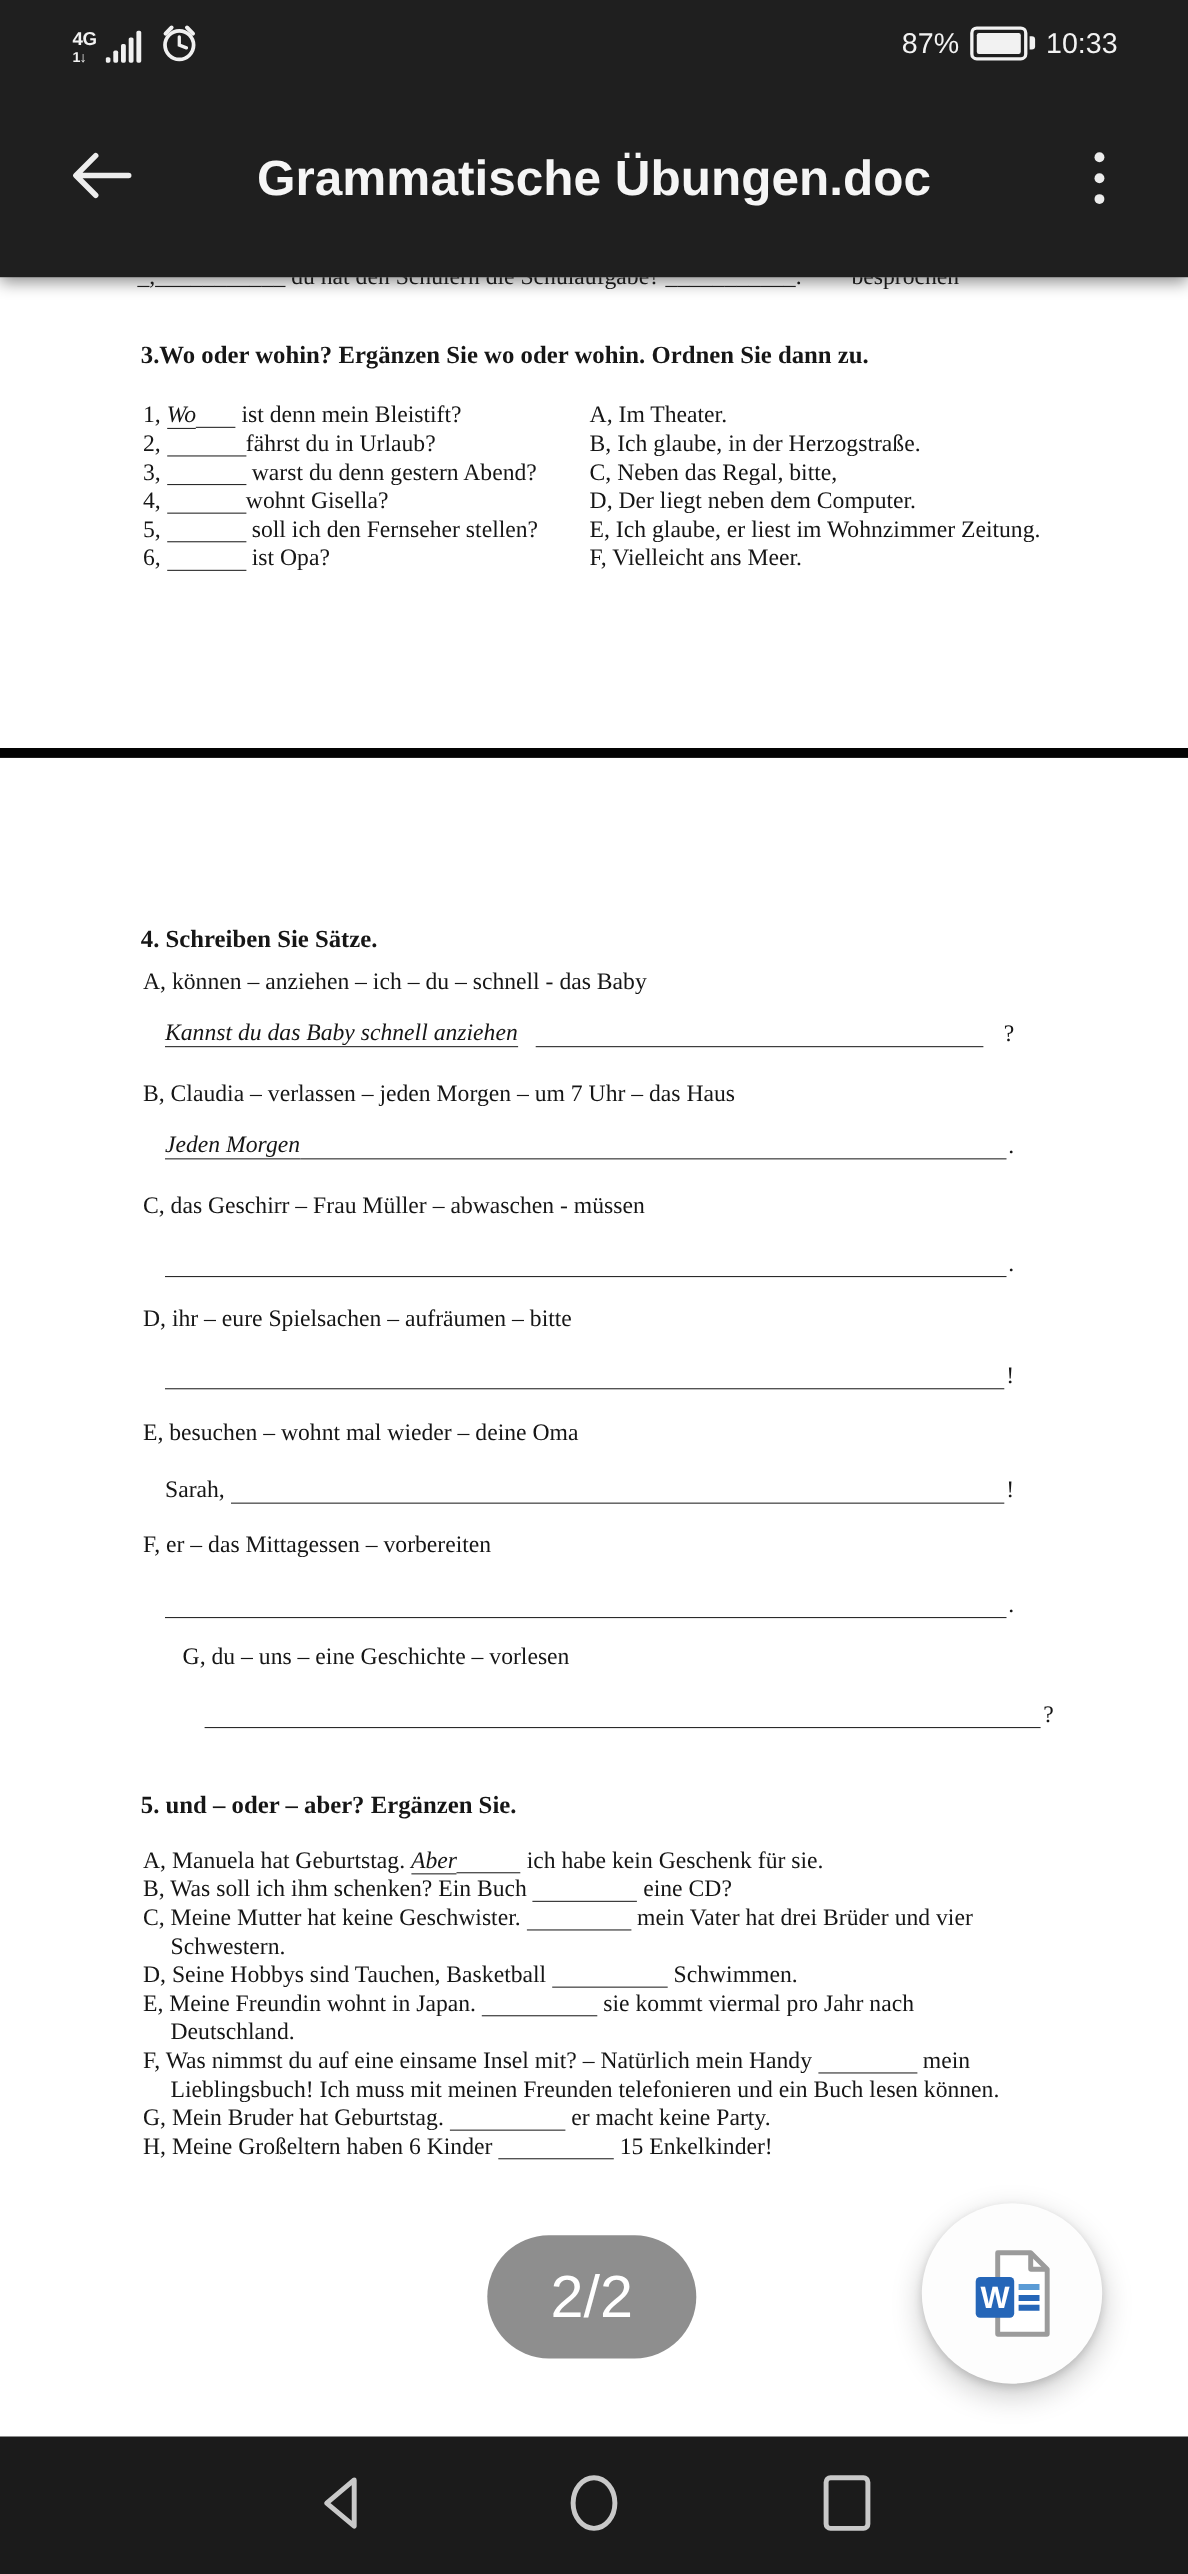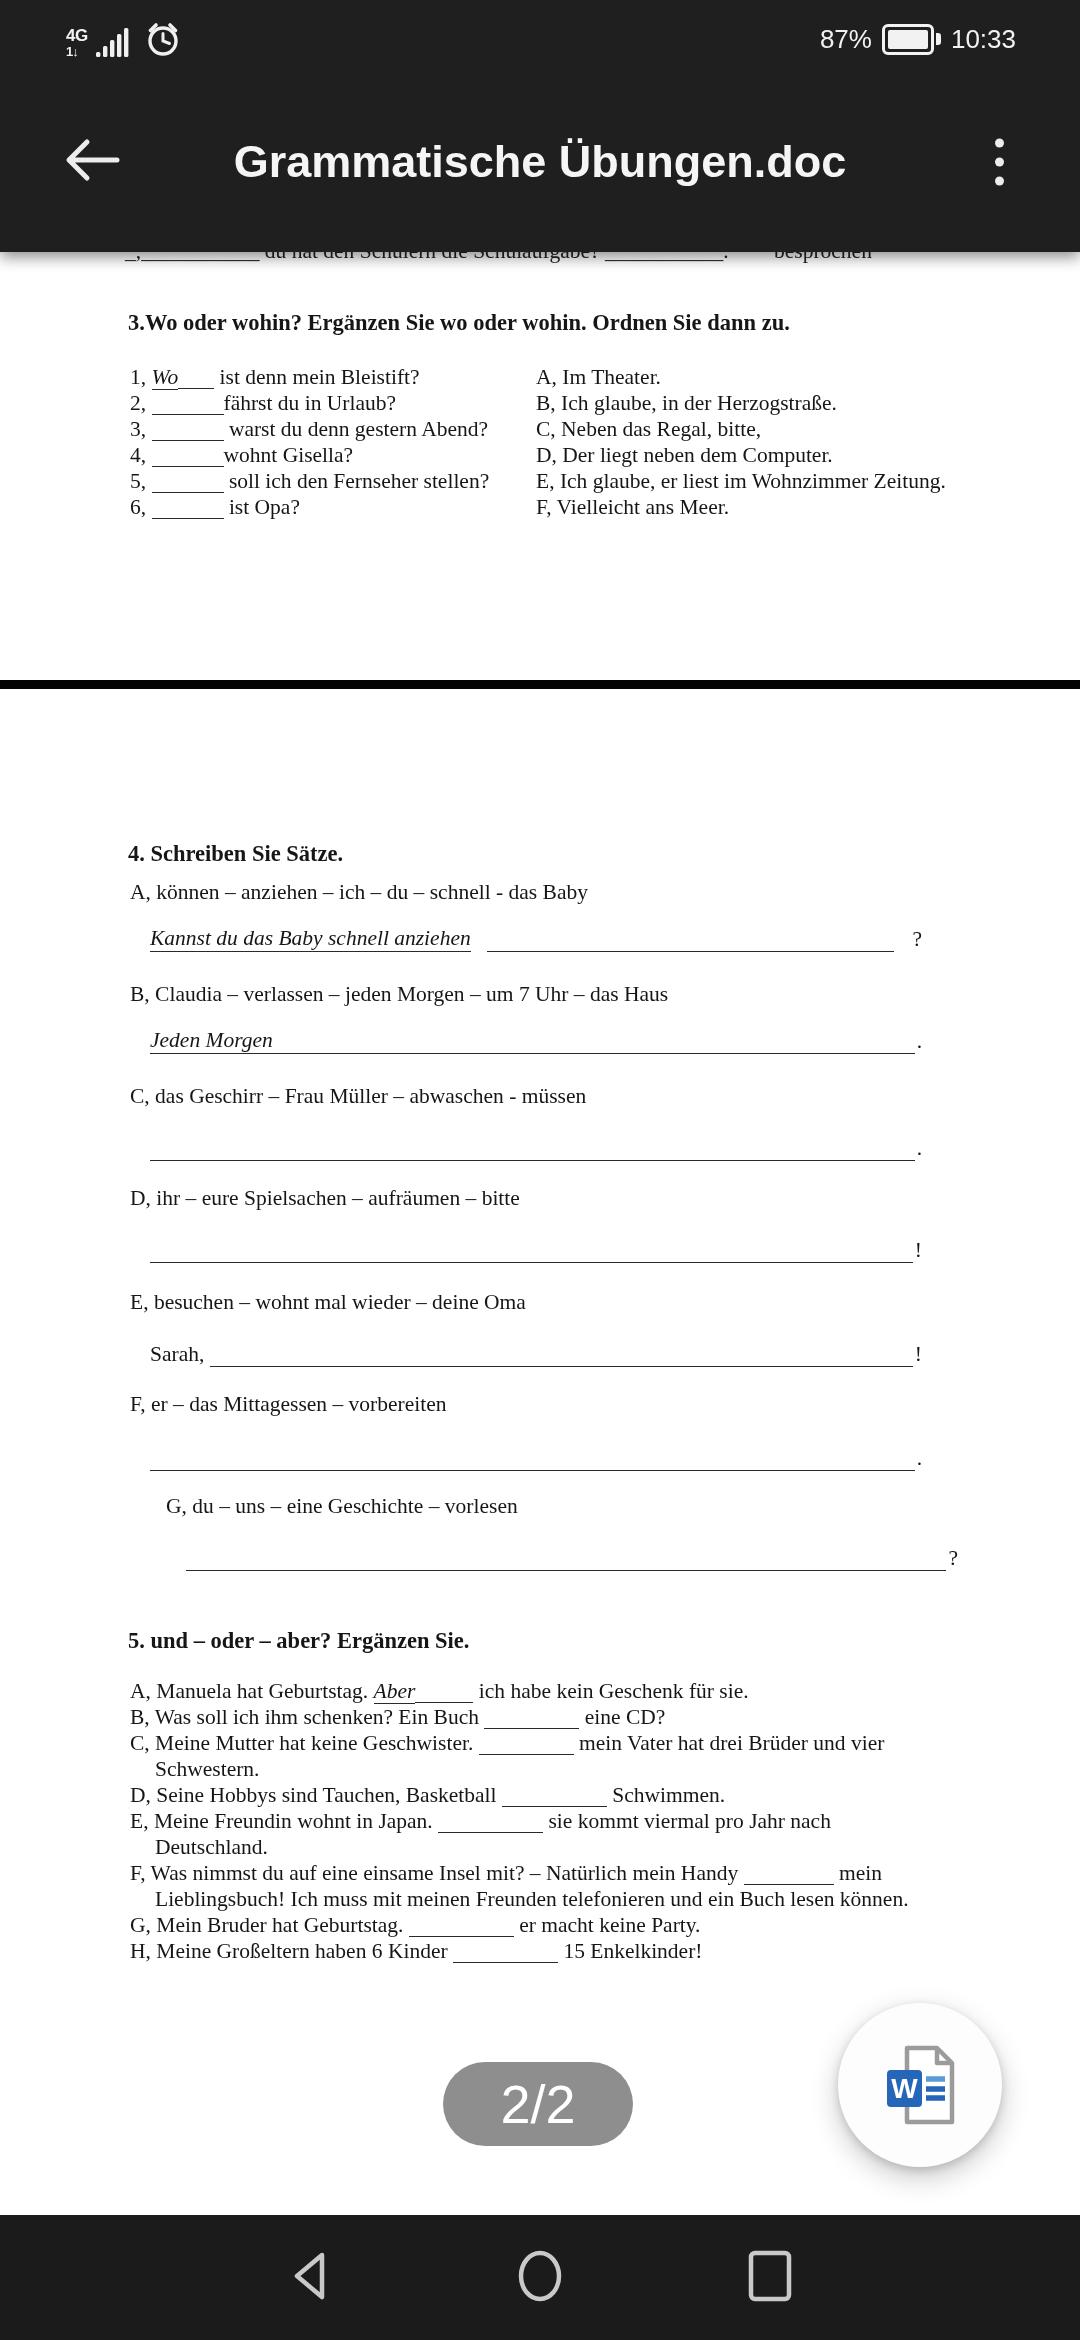--- a/index.html
+++ b/index.html
@@ -55,22 +55,22 @@
   .s4-ans{position:absolute;left:150px;width:772px;display:flex;align-items:flex-end;}
   .ans-prefix{white-space:pre;}
   .ans-line{flex:1;height:7px;border-bottom:1.7px solid #2a2a2a;}
   .ans-end{margin-left:2px;}
 
   .s5-list{position:absolute;top:1426px;left:130px;line-height:26px;}
   .s5-list>div{white-space:nowrap;}
   .s5-list>div.indent{padding-left:25px;}
 
   
-  .page-pill{position:absolute;top:2032px;left:443px;width:190px;height:84px;background:#8e8e8e;
-             border-radius:58px;display:flex;align-items:center;justify-content:center;z-index:6;margin-top:30px;}
+  .page-pill{position:absolute;top:2032px;left:443px;width:190px;height:112px;background:#8e8e8e;
+             border-radius:58px;display:flex;align-items:center;justify-content:center;z-index:6;}
   .page-pill span{color:#fff;font-family:"Liberation Sans",sans-serif;font-size:54px;font-weight:400;}
   .fab{position:absolute;top:2003px;left:838px;width:164px;height:164px;border-radius:50%;background:#fdfdfd;
        box-shadow:0 10px 28px rgba(0,0,0,.22),0 3px 8px rgba(0,0,0,.14);
        display:flex;align-items:center;justify-content:center;z-index:6;cursor:pointer;}
 
   
   .nav-bar{position:absolute;bottom:0;left:0;width:100%;height:125px;background:#1b1b1b;z-index:7;}
   .nav-icon{position:absolute;top:50%;transform:translate(-50%,-50%);cursor:pointer;}
   .nav-back{left:310px;} .nav-home{left:540px;} .nav-recents{left:770px;}
 </style>

